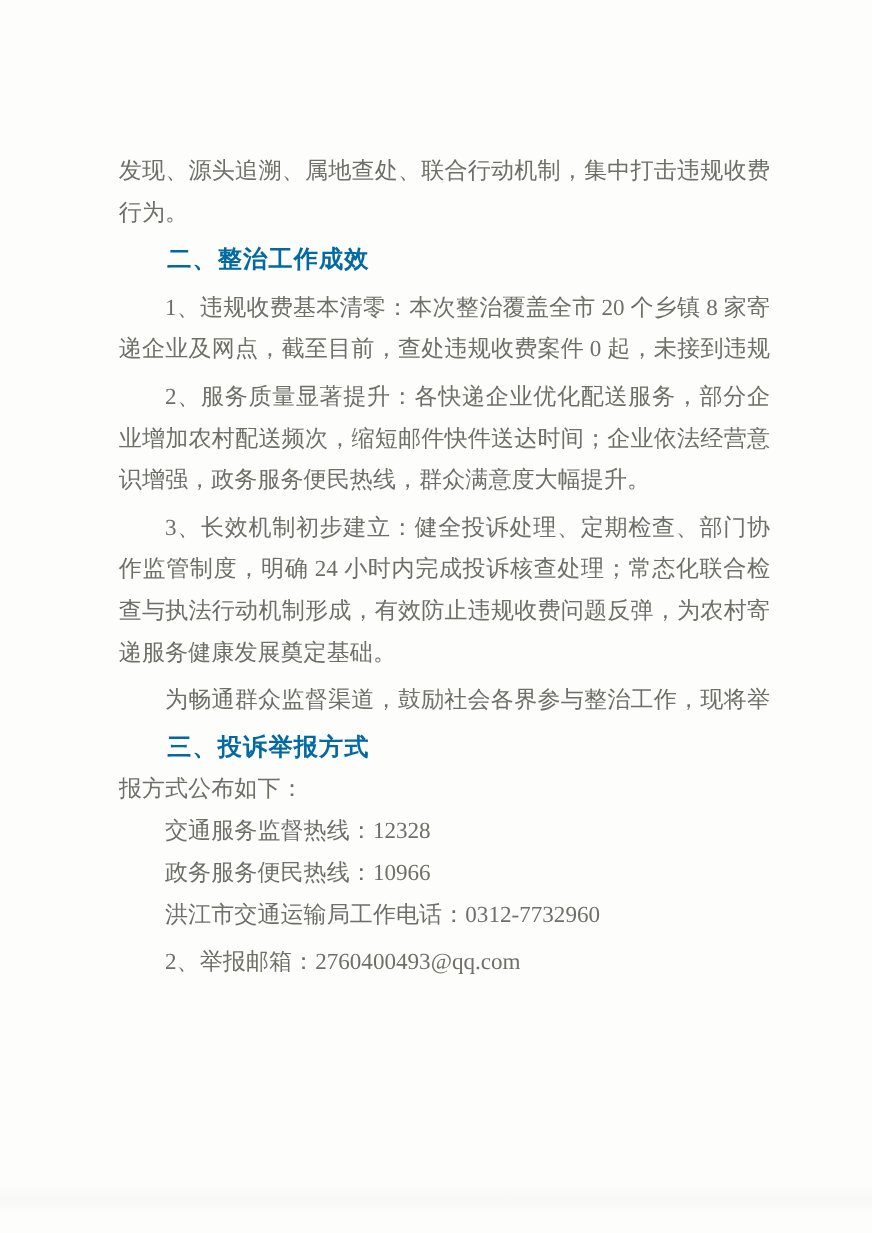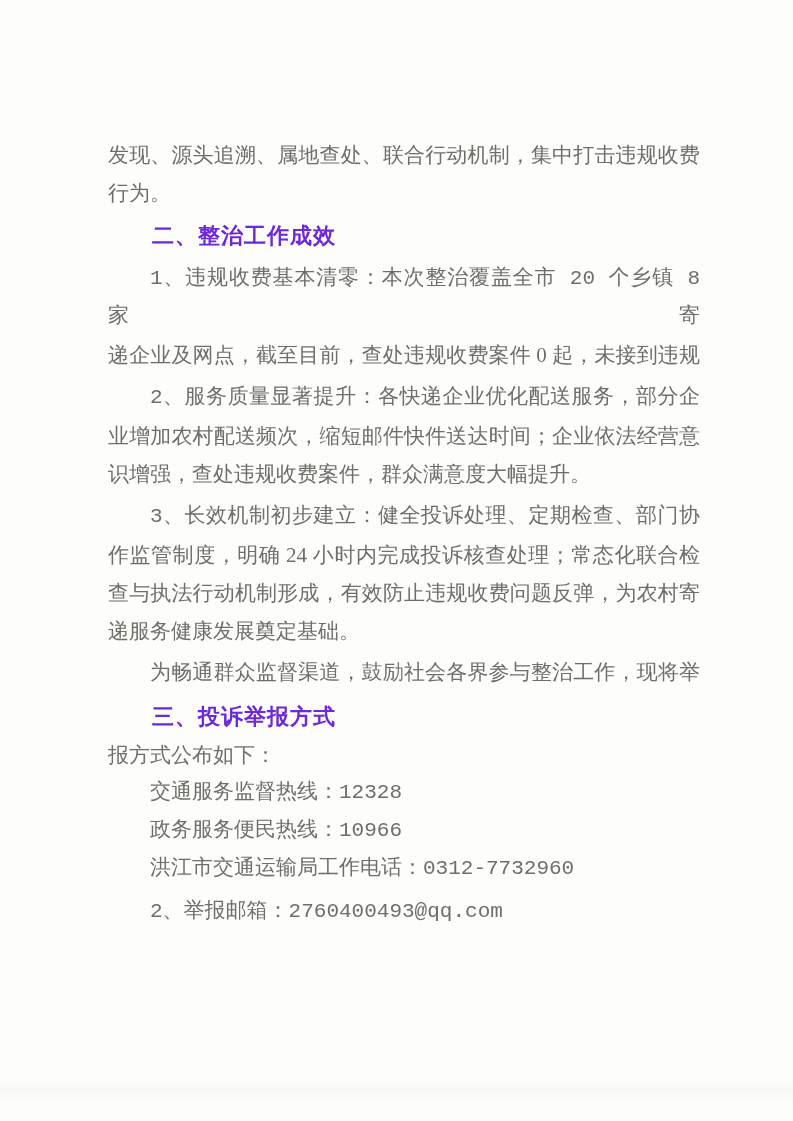--- a/index.html
+++ b/index.html
@@ -27,27 +27,26 @@
     line-height: 38px;
     text-align: justify;
     text-align-last: justify;
     white-space: normal;
   }
   .line.last {
     text-align-last: left;
   }
   .line.indent {
     text-indent: 2em;
-    font-family: Liberation Mono, monospace;
   }
   .line.heading {
     font-family: "Liberation Sans", "DejaVu Sans", sans-serif;
     font-weight: bold;
     font-size: 22px;
-    color: #6d28d9;
+    color: #0369a1;
     text-align-last: left;
     text-indent: 2em;
     letter-spacing: 1px;
   }
   .line.para {
     margin-top: 5px;
   }
   
   .scan-shade {
     position: absolute;
@@ -68,21 +67,21 @@
     <div class="line full">发现、源头追溯、属地查处、联合行动机制，集中打击违规收费</div>
     <div class="line last">行为。</div>
 
     <div class="line heading para">二、整治工作成效</div>
 
     <div class="line indent para">1、违规收费基本清零：本次整治覆盖全市 20 个乡镇 8 家寄</div>
     <div class="line full">递企业及网点，截至目前，查处违规收费案件 0 起，未接到违规</div>
 
     <div class="line indent para">2、服务质量显著提升：各快递企业优化配送服务，部分企</div>
     <div class="line full">业增加农村配送频次，缩短邮件快件送达时间；企业依法经营意</div>
-    <div class="line last">识增强，查处违规收费案件，群众满意度大幅提升。</div>
+    <div class="line last">识增强，政务服务便民热线，群众满意度大幅提升。</div>
 
     <div class="line indent para">3、长效机制初步建立：健全投诉处理、定期检查、部门协</div>
     <div class="line full">作监管制度，明确 24 小时内完成投诉核查处理；常态化联合检</div>
     <div class="line full">查与执法行动机制形成，有效防止违规收费问题反弹，为农村寄</div>
     <div class="line last">递服务健康发展奠定基础。</div>
 
     <div class="line indent para">为畅通群众监督渠道，鼓励社会各界参与整治工作，现将举</div>
 
     <div class="line heading para">三、投诉举报方式</div>
     <div class="line last">报方式公布如下：</div>

